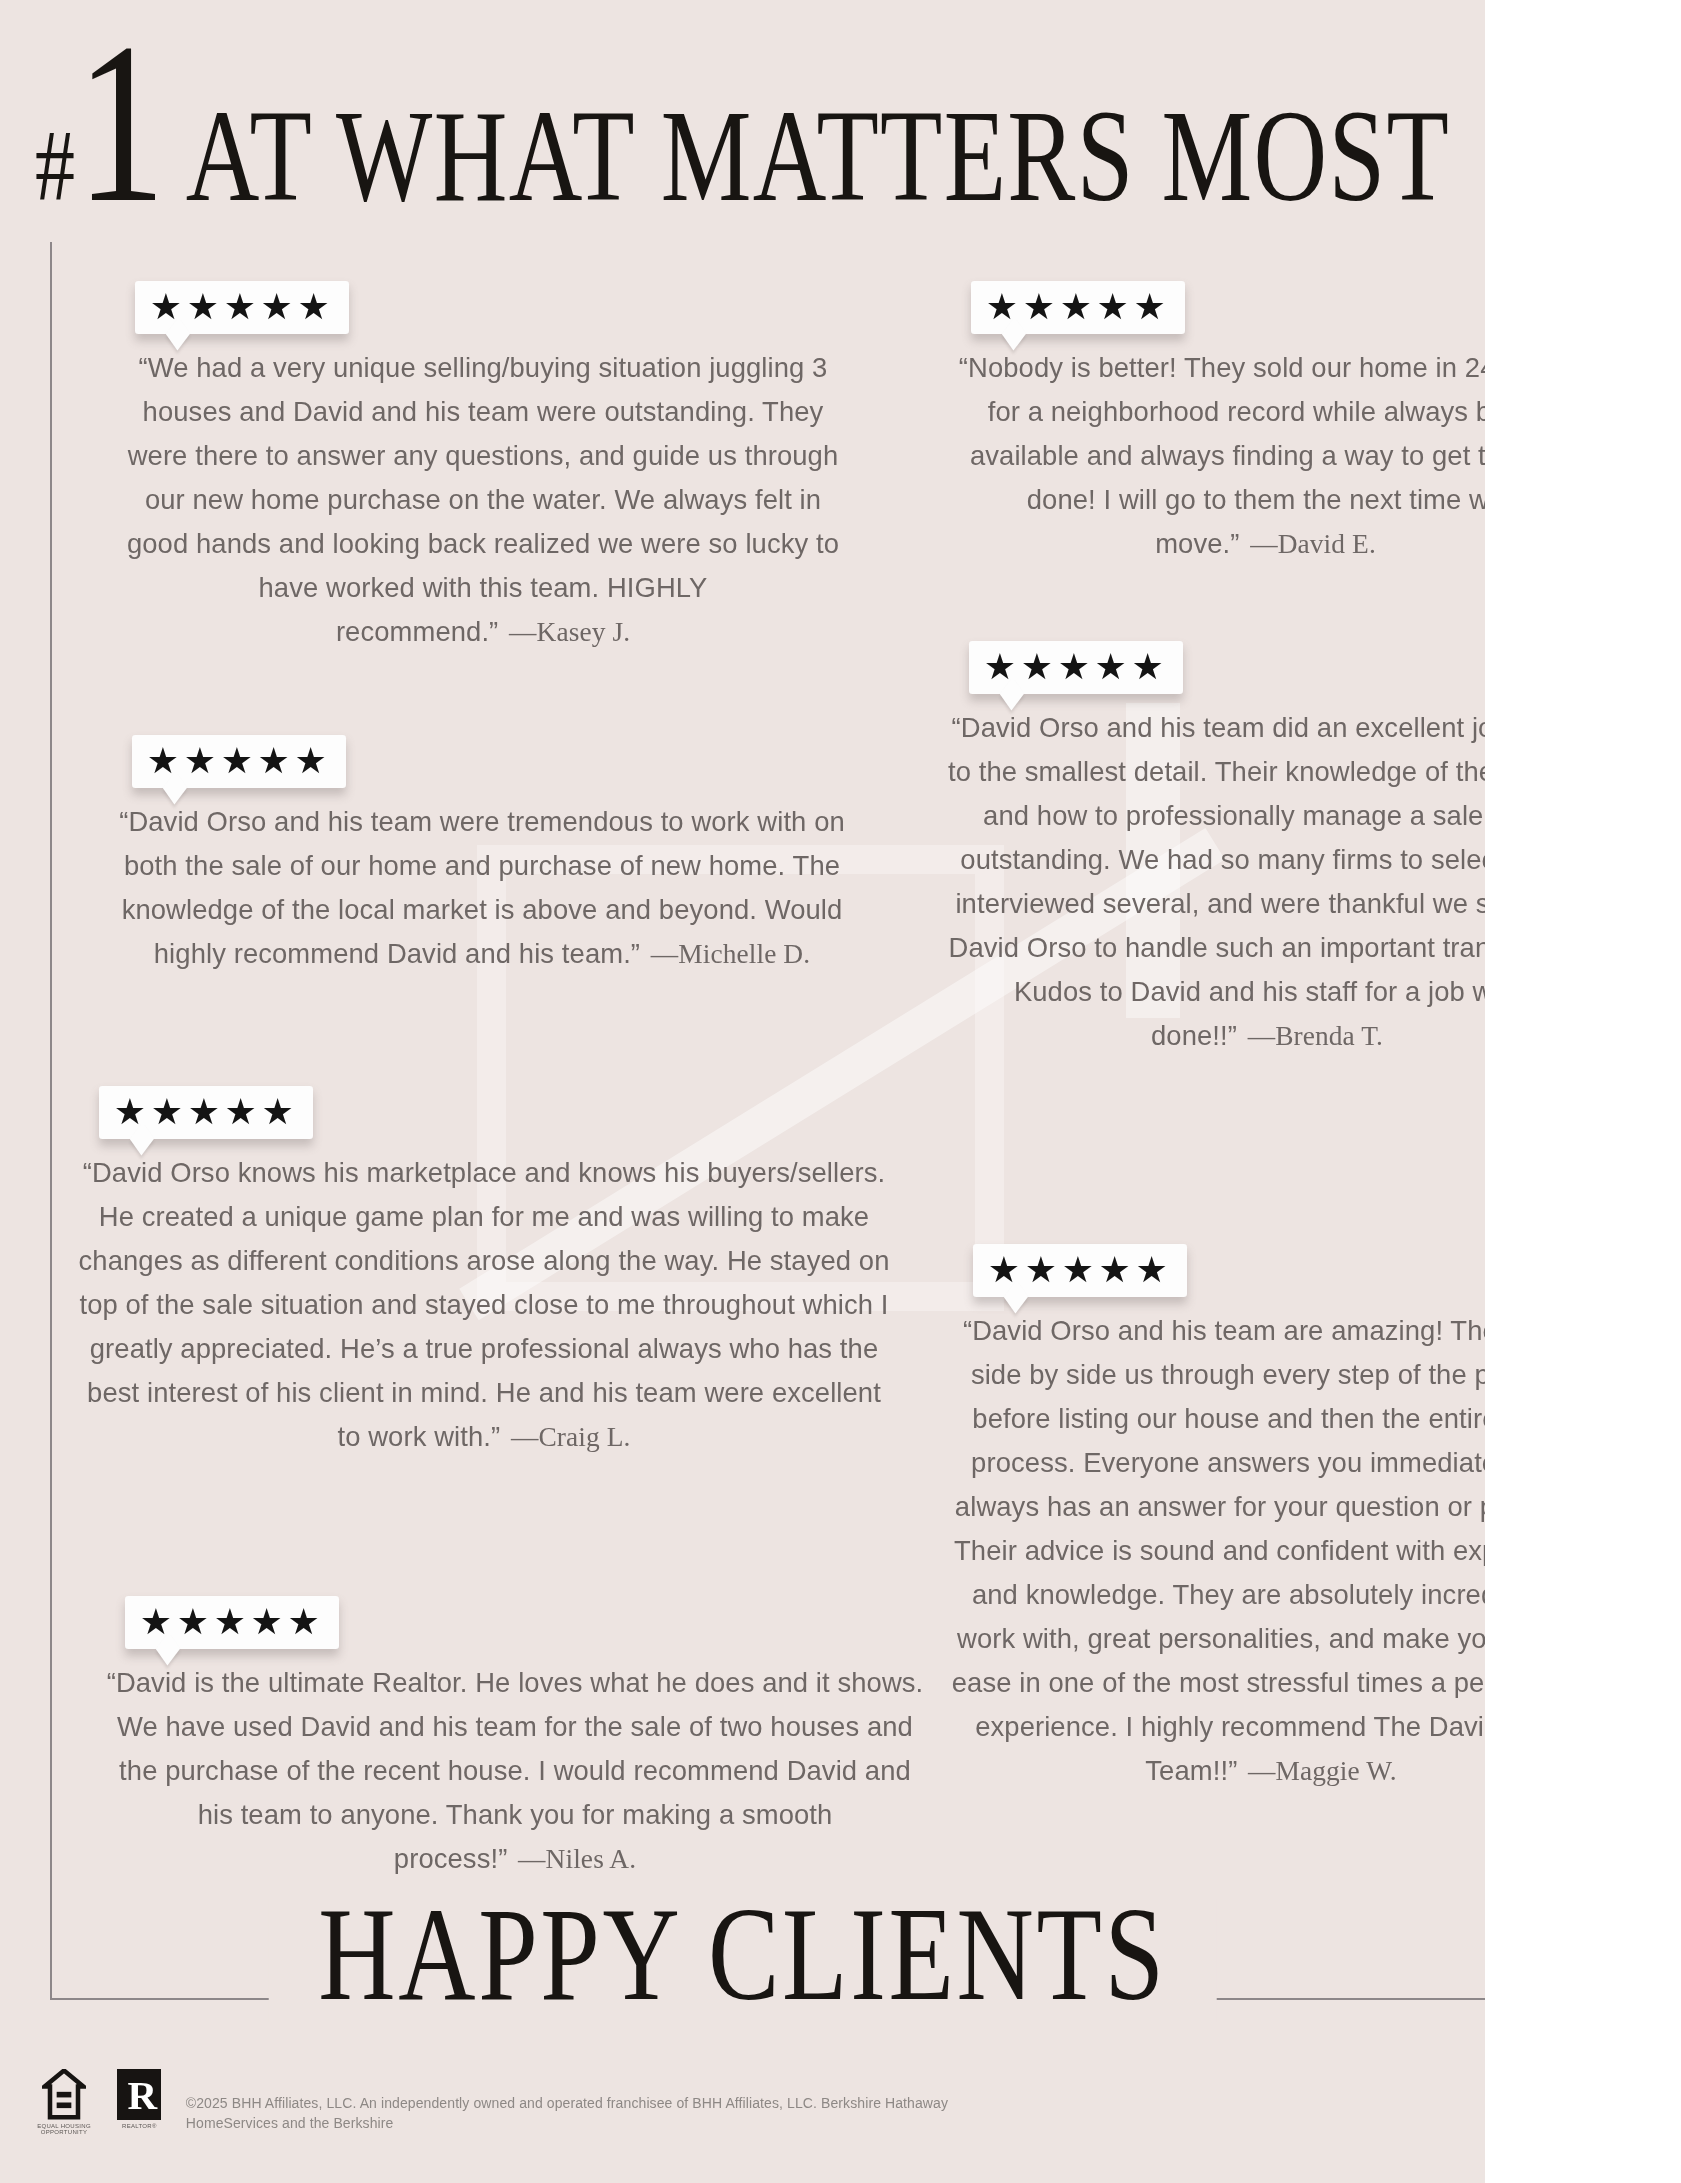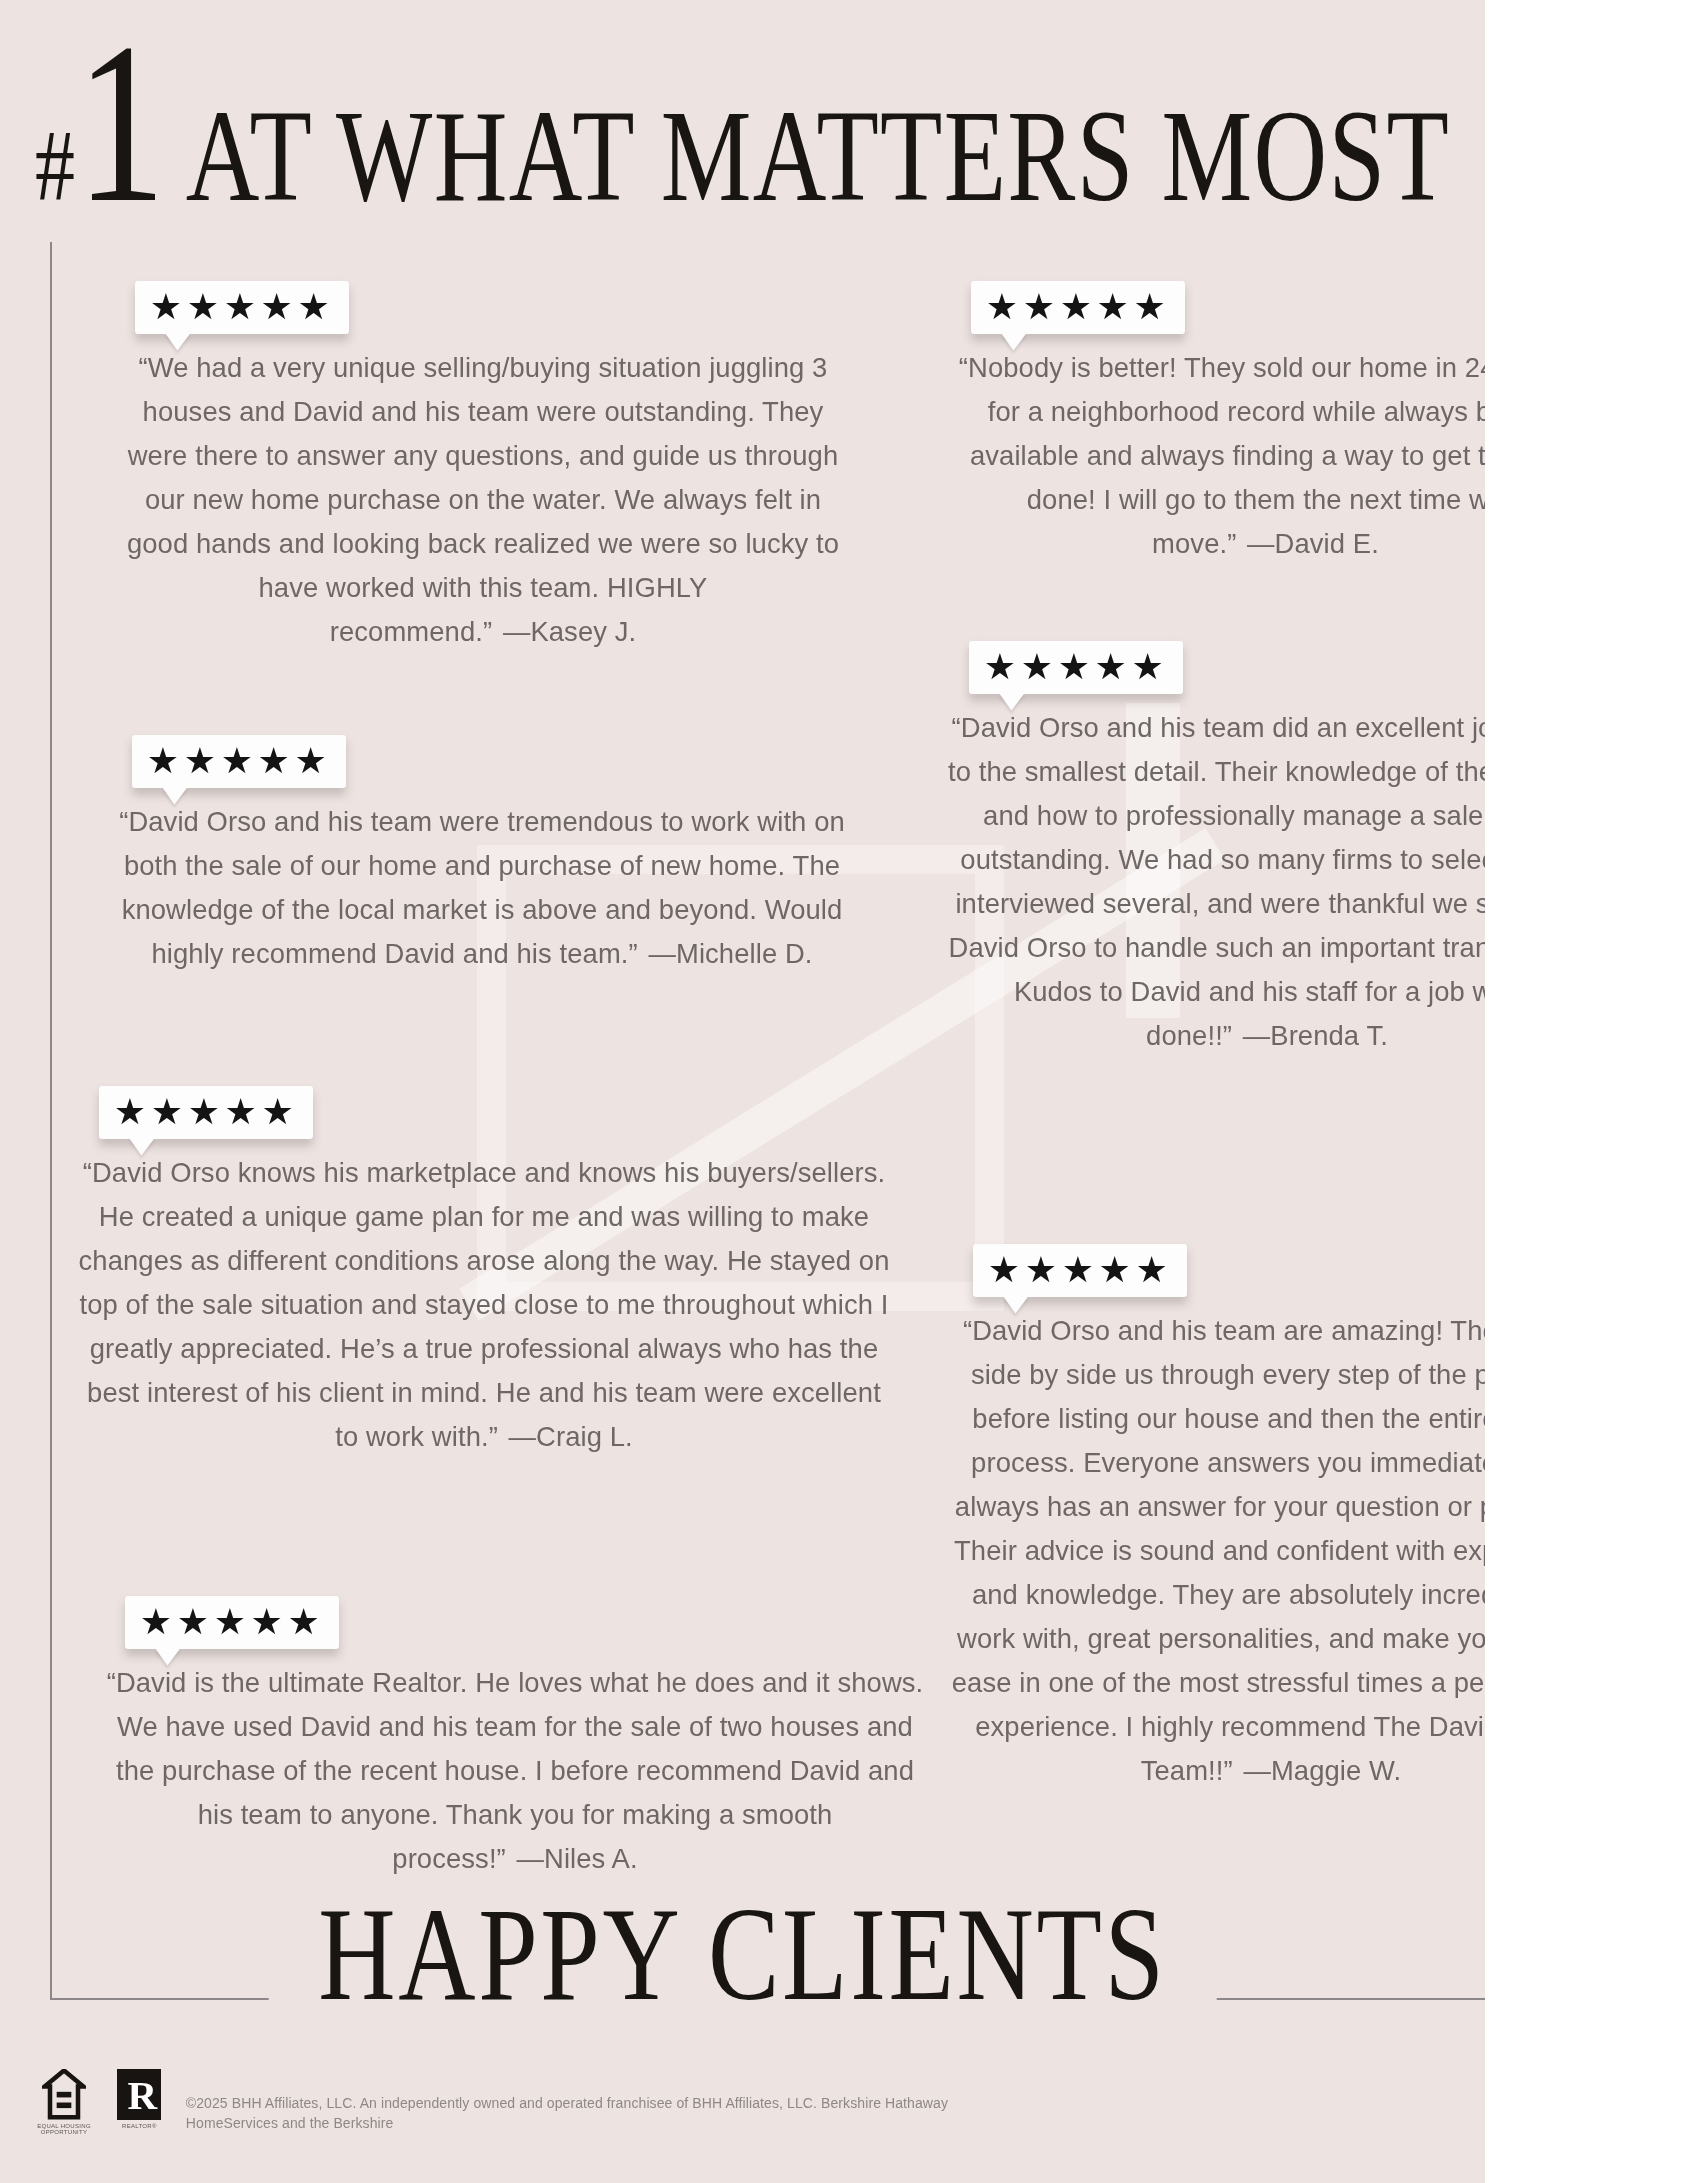--- a/index.html
+++ b/index.html
@@ -56,21 +56,21 @@
   .badge .stars{
     font-family:"DejaVu Sans",sans-serif;font-size:36px;line-height:1;
     letter-spacing:4.7px;color:var(--star,#141414);display:block;
   }
   .badge .tail{
     position:absolute;left:33px;bottom:-10px;width:20px;height:20px;
     background:var(--badge,#FDFDFD);transform:rotate(55deg) skewX(18deg);
     box-shadow:2px 2px 2.7px rgba(110,100,98,0.18);
   }
   .quote{margin:12px;}
-  .attr{margin-left:10.7px;white-space:nowrap;}
+  .attr{margin-left:10.7px;white-space:nowrap;font-family:Liberation Serif, serif;}
   .r1{left:100px;top:281px;width:766px;}
   .r2{left:936px;top:281px;width:659px;}
   .r3{left:97px;top:735px;width:770px;}
   .r4{left:934px;top:641px;width:666px;}
   .r5{left:64px;top:1086px;width:840px;}
   .r6{left:938px;top:1244px;width:666px;}
   .r7{left:90px;top:1596px;width:850px;}
   
   .footer{position:absolute;left:35px;top:2069px;display:flex;gap:17.4px;z-index:2;align-items:flex-start;}
   .logo-box{display:flex;flex-direction:column;align-items:center;width:58px;}
@@ -155,21 +155,21 @@
     </div>
     <p class="quote"><span class="qt">“David Orso and his team are amazing! They were side by side us through every step of the process before listing our house and then the entire sales process. Everyone answers you immediately and always has an answer for your question or problem. Their advice is sound and confident with experience and knowledge. They are absolutely incredible to work with, great personalities, and make you feel at ease in one of the most stressful times a person can experience. I highly recommend The David Orso Team!!”</span><span class="attr">—Maggie W.</span></p>
   </div>
       <div class="review r7">
     <div class="badge-row">
       <div class="badge">
         <span class="stars">★★★★★</span>
         <span class="tail"></span>
       </div>
     </div>
-    <p class="quote"><span class="qt">“David is the ultimate Realtor. He loves what he does and it shows. We have used David and his team for the sale of two houses and the purchase of the recent house. I before recommend David and his team to anyone. Thank you for making a smooth process!”</span><span class="attr">—Niles A.</span></p>
+    <p class="quote"><span class="qt">“David is the ultimate Realtor. He loves what he does and it shows. We have used David and his team for the sale of two houses and the purchase of the recent house. I would recommend David and his team to anyone. Thank you for making a smooth process!”</span><span class="attr">—Niles A.</span></p>
   </div>
     </div>
 
   <div class="bottom-wrap">
     <h2 class="bottom-title">HAPPY CLIENTS</h2>
   </div>
 
   <div class="footer">
     <div class="logo-box">
       <svg width="44" height="51" viewBox="0 0 33 38">

